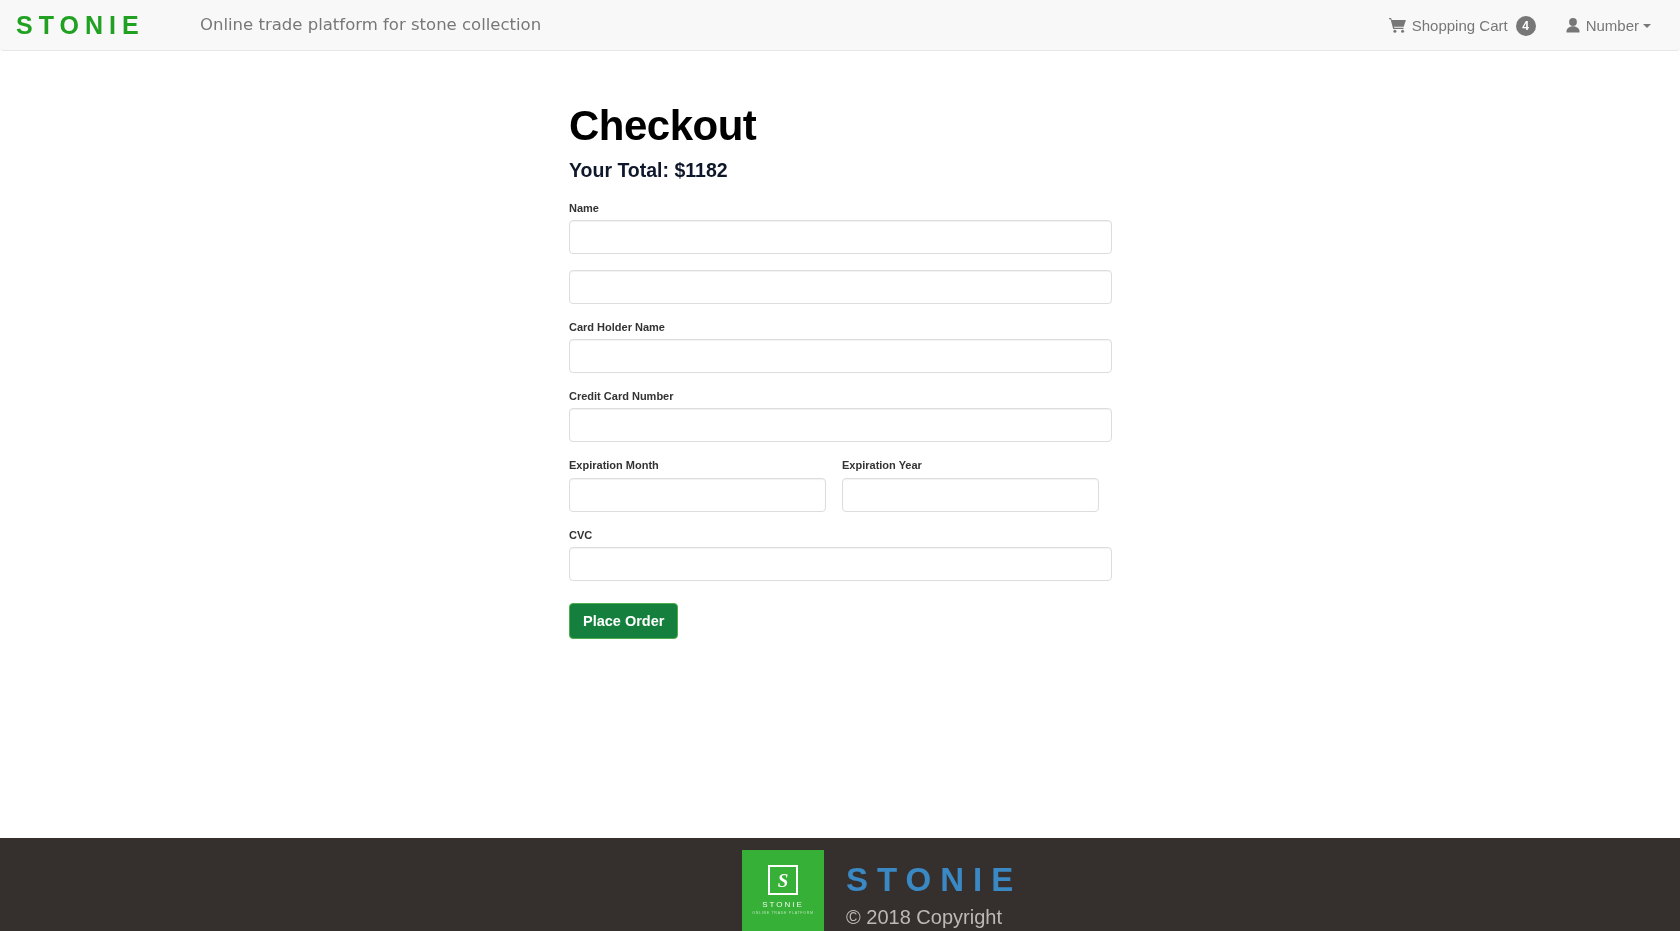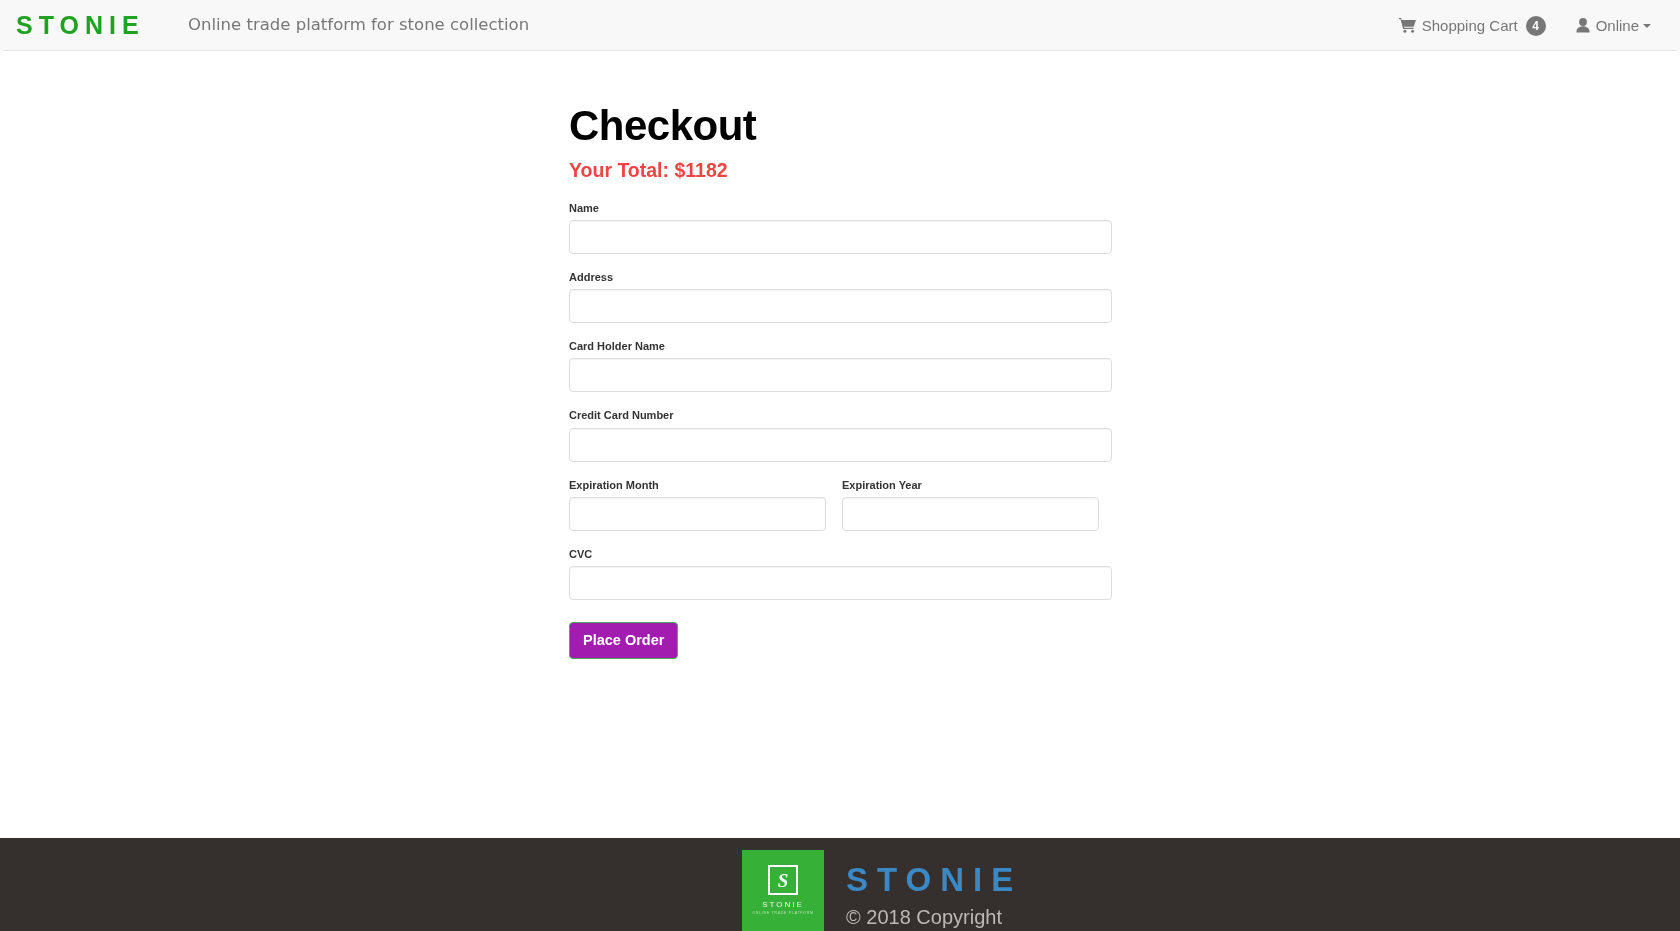--- a/index.html
+++ b/index.html
@@ -26,21 +26,21 @@
   }
   .brand {
     position: absolute; left: 16px; top: 6px;
     font-size: 25px; font-weight: 700;
     letter-spacing: 6px;
     color: #21a121;
     font-family: "Liberation Sans", sans-serif;
     line-height: 38px;
   }
   .brand-tagline {
-    position: absolute; left: 188px; top: 13px;
+    position: absolute; left: 200px; top: 13px;
     font-size: 16.5px; color: #777777;
     line-height: 24px;
     font-family: "DejaVu Sans", sans-serif;
   }
   .nav-right {
     position: absolute; right: 14px; top: 0;
     height: 51px; display: flex; align-items: center; gap: 0px;
   }
   .nav-link {
     display: flex; align-items: center;
@@ -66,21 +66,21 @@
   
   .content {
     position: absolute; left: 569px; top: 103px; width: 543px;
   }
   .page-title {
     font-size: 42px; font-weight: 700; color: #000000;
     margin: 0 0 10px 0; line-height: 1.1;
     letter-spacing: -0.5px;
   }
   .total-line {
-    font-size: 19.5px; font-weight: 700; color: #ef4444;
+    font-size: 19.5px; font-weight: 700; color: #0f172a;
     margin: 0 0 18px 0; line-height: 1.2;
   }
   .form-group { margin-bottom: 16px; }
   .form-label {
     display: block;
     font-size: 11px; font-weight: 700; color: #333333;
     margin-bottom: 5px; line-height: 1.3;
   }
   .form-control {
     display: block; width: 100%; height: 34px;
@@ -96,21 +96,21 @@
   }
   .row-2 { display: flex; gap: 16px; }
   .row-2 .col { width: 257px; }
   .row-2 .col .form-control { width: 257px; }
   .btn-primary-green {
     display: inline-block;
     margin-top: 6px;
     padding: 7px 13px;
     font-size: 14.5px; font-weight: 700;
     color: #ffffff;
-    background-color: #a21caf;
+    background-color: #15803d;
     border: 1px solid #4cae4c;
     border-radius: 4px;
     cursor: pointer;
     font-family: "Liberation Sans", sans-serif;
     line-height: 1.4;
   }
 
   
   .footer {
     position: absolute; left: 0; bottom: 0;
@@ -183,42 +183,41 @@
           <span class="badge-count">4</span>
         </a>
 
         <a class="nav-link">
           <span class="nav-ico">
             <svg width="14" height="15" viewBox="0 0 14 15" fill="#777777" aria-hidden="true">
               <circle cx="7" cy="4" r="3.9"></circle>
               <path d="M7 8.3c3.6 0 6.5 2.3 6.5 5.1v1.1H.5v-1.1C.5 10.6 3.4 8.3 7 8.3z"></path>
             </svg>
           </span>
-          <span>Online</span>
+          <span>Number</span>
           <span class="caret"></span>
         </a>
 
       </div>
     </div>
   </div>
 
   <div class="content">
 
     <h1 class="page-title">Checkout</h1>
     <div class="total-line">Your Total: $1182</div>
 
     <form>
 
       <div class="form-group">
         <label class="form-label">Name</label>
         <input class="form-control" type="text" placeholder="" style="">
       </div>
 
       <div class="form-group">
-        <label class="form-label">Address</label>
         <input class="form-control" type="text" placeholder="" style="">
       </div>
 
       <div class="form-group">
         <label class="form-label">Card Holder Name</label>
         <input class="form-control" type="text" placeholder="" style="">
       </div>
 
       <div class="form-group">
         <label class="form-label">Credit Card Number</label>

